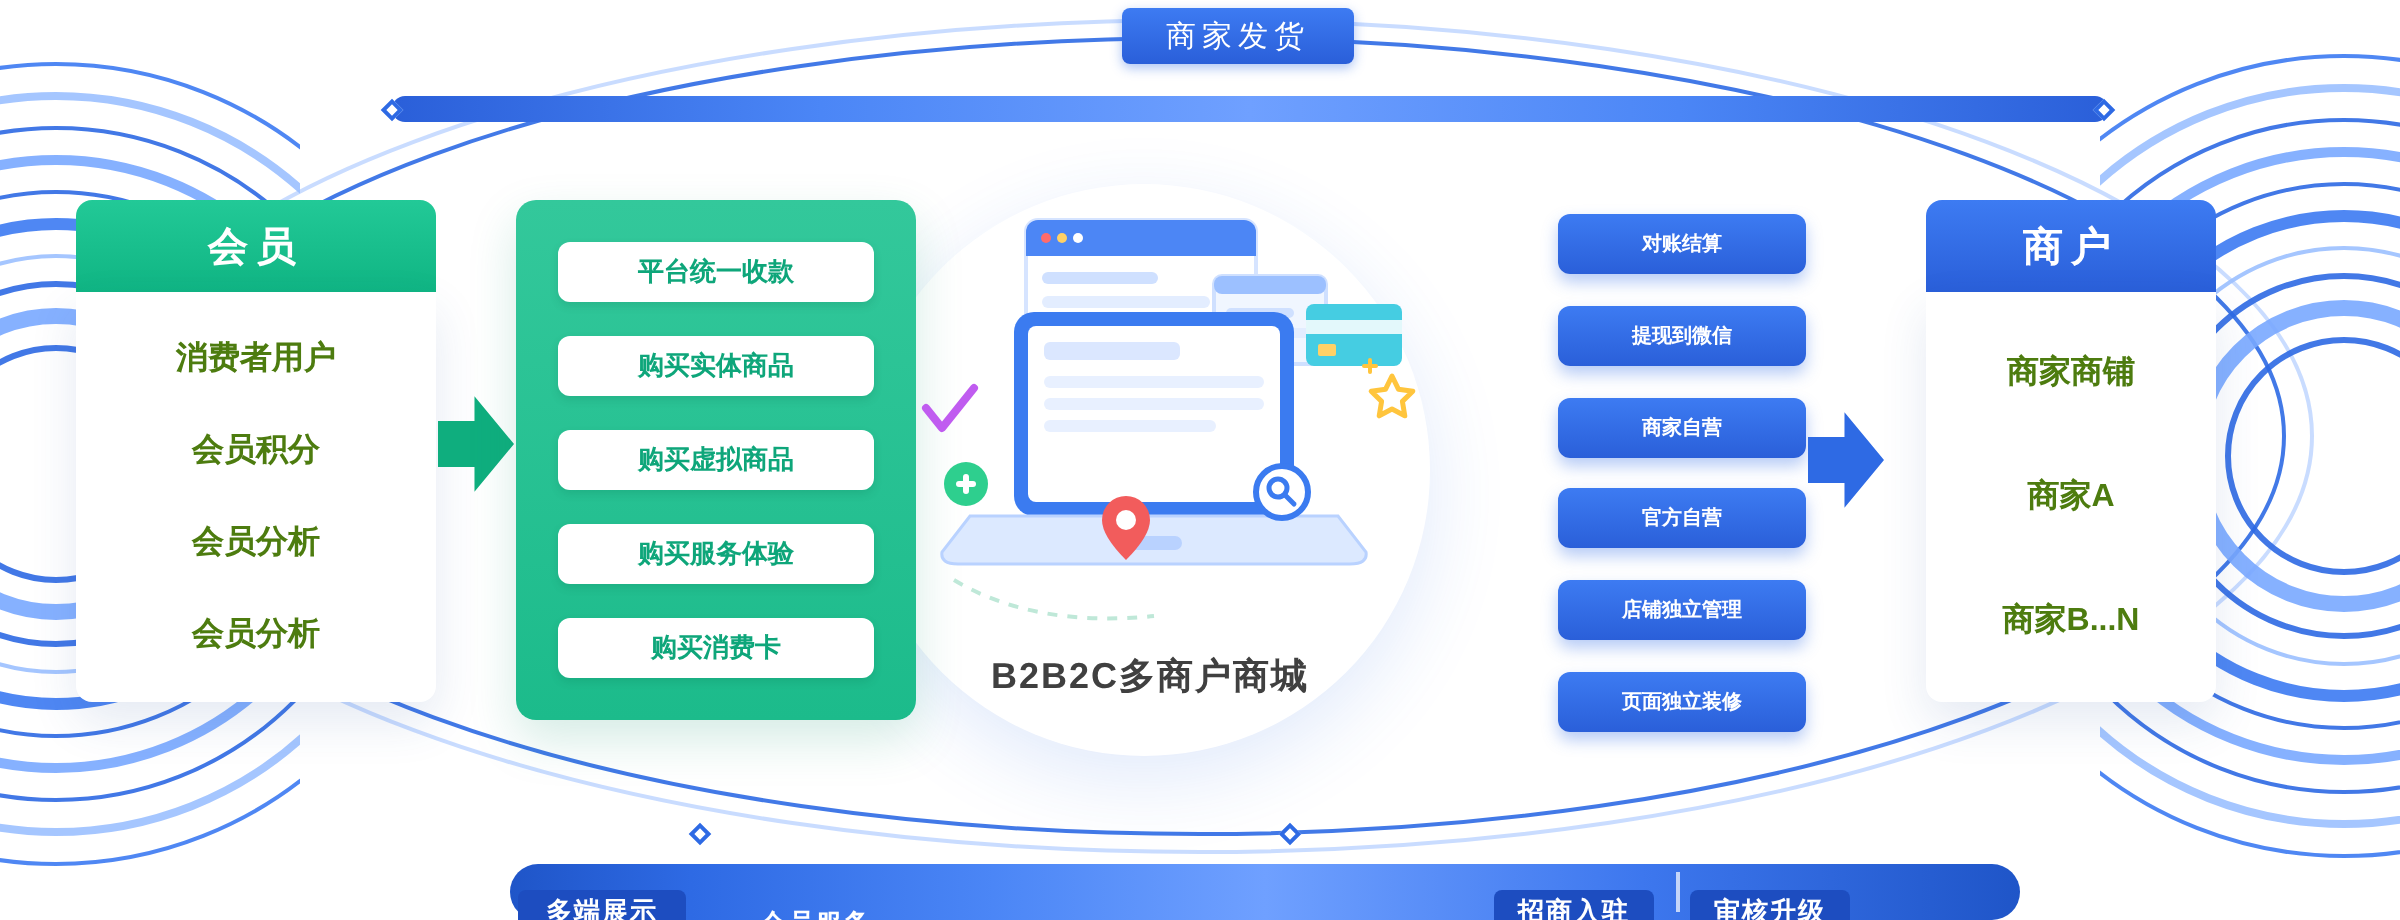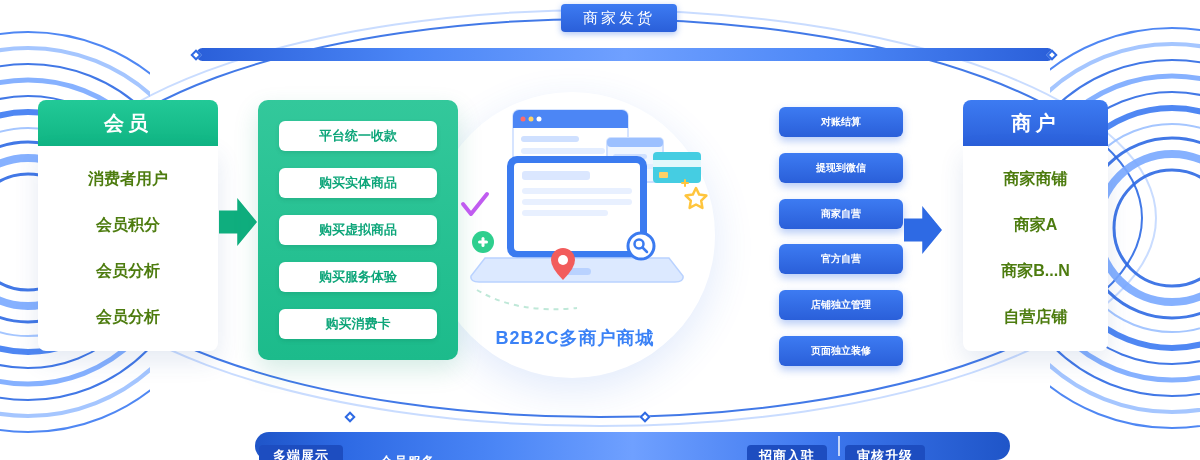--- a/index.html
+++ b/index.html
@@ -87,21 +87,21 @@
 
   
   .center-circle {
     position:absolute; left:429px; top:92px; width:286px; height:286px; z-index:1;
     background:#fff; border-radius:50%;
     box-shadow:0 12px 40px rgba(46,106,228,.14);
   }
   .center-art { position:absolute; left:455px; top:108px; z-index:2; }
   .center-caption {
     position:absolute; left:445px; top:326px; width:260px; z-index:2;
-    text-align:center; font-size:18px; font-weight:600; color:#3b82f6; letter-spacing:1px;
+    text-align:center; font-size:18px; font-weight:600; color:#404040; letter-spacing:1px;
   }
 
   
   .bottom-bar {
     position:absolute; left:255px; top:432px; width:755px; height:28px; z-index:2;
     border-radius:14px;
     background:linear-gradient(90deg,#1f55c8 0%,#2e6ae4 12%,#4b86f6 32%,#6fa0ff 50%,#3d77ee 75%,#1f55c8 100%);
   }
   .bottom-chip {
     position:absolute; top:3px; height:22px; width:84px; border-radius:4px;
@@ -269,21 +269,20 @@
   </div>
 
   <div class="block-arrow blue"></div>
 
   <div class="panel merchant-panel">
     <div class="panel-header blue">商户</div>
     <div class="panel-body">
       <div class="panel-item">商家商铺</div>
       <div class="panel-item">商家A</div>
       <div class="panel-item">商家B...N</div>
-      <div class="panel-item">自营店铺</div>
     </div>
   </div>
 
   <div class="bottom-bar">
     <div class="bottom-chip" style="left:4px;">多端展示</div>
     <div class="bottom-label" style="left:108px;">会员服务</div>
     <div class="bottom-chip" style="left:492px; width:80px;">招商入驻</div>
     <div class="bottom-divider"></div>
     <div class="bottom-chip" style="left:590px; width:80px;">审核升级</div>
   </div>

